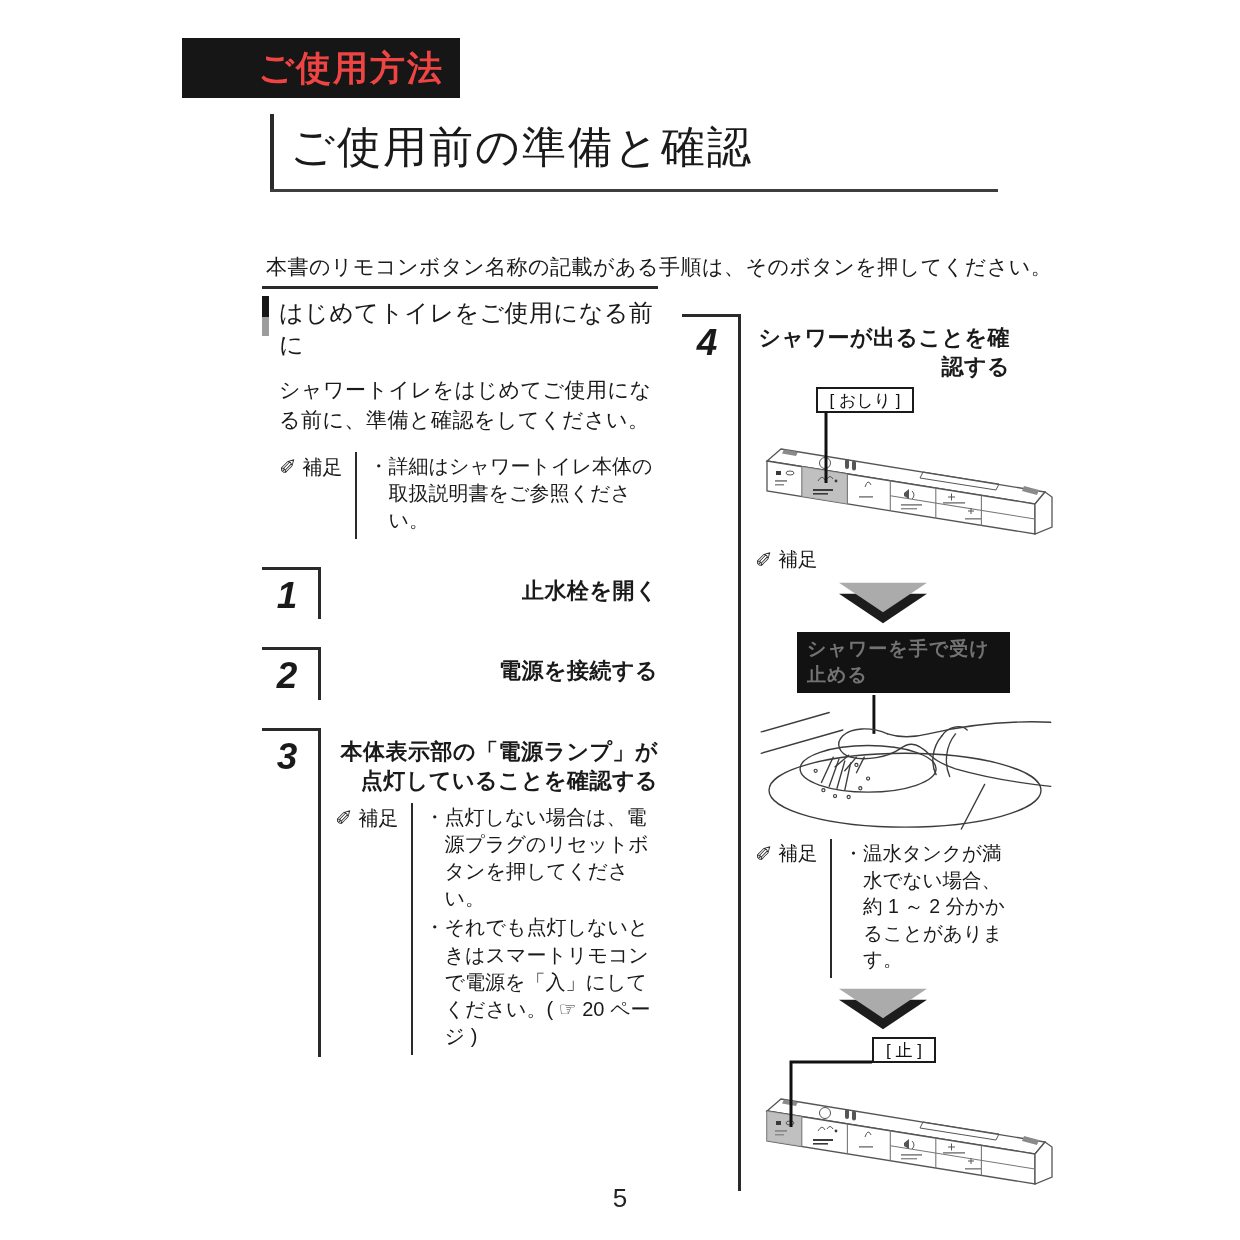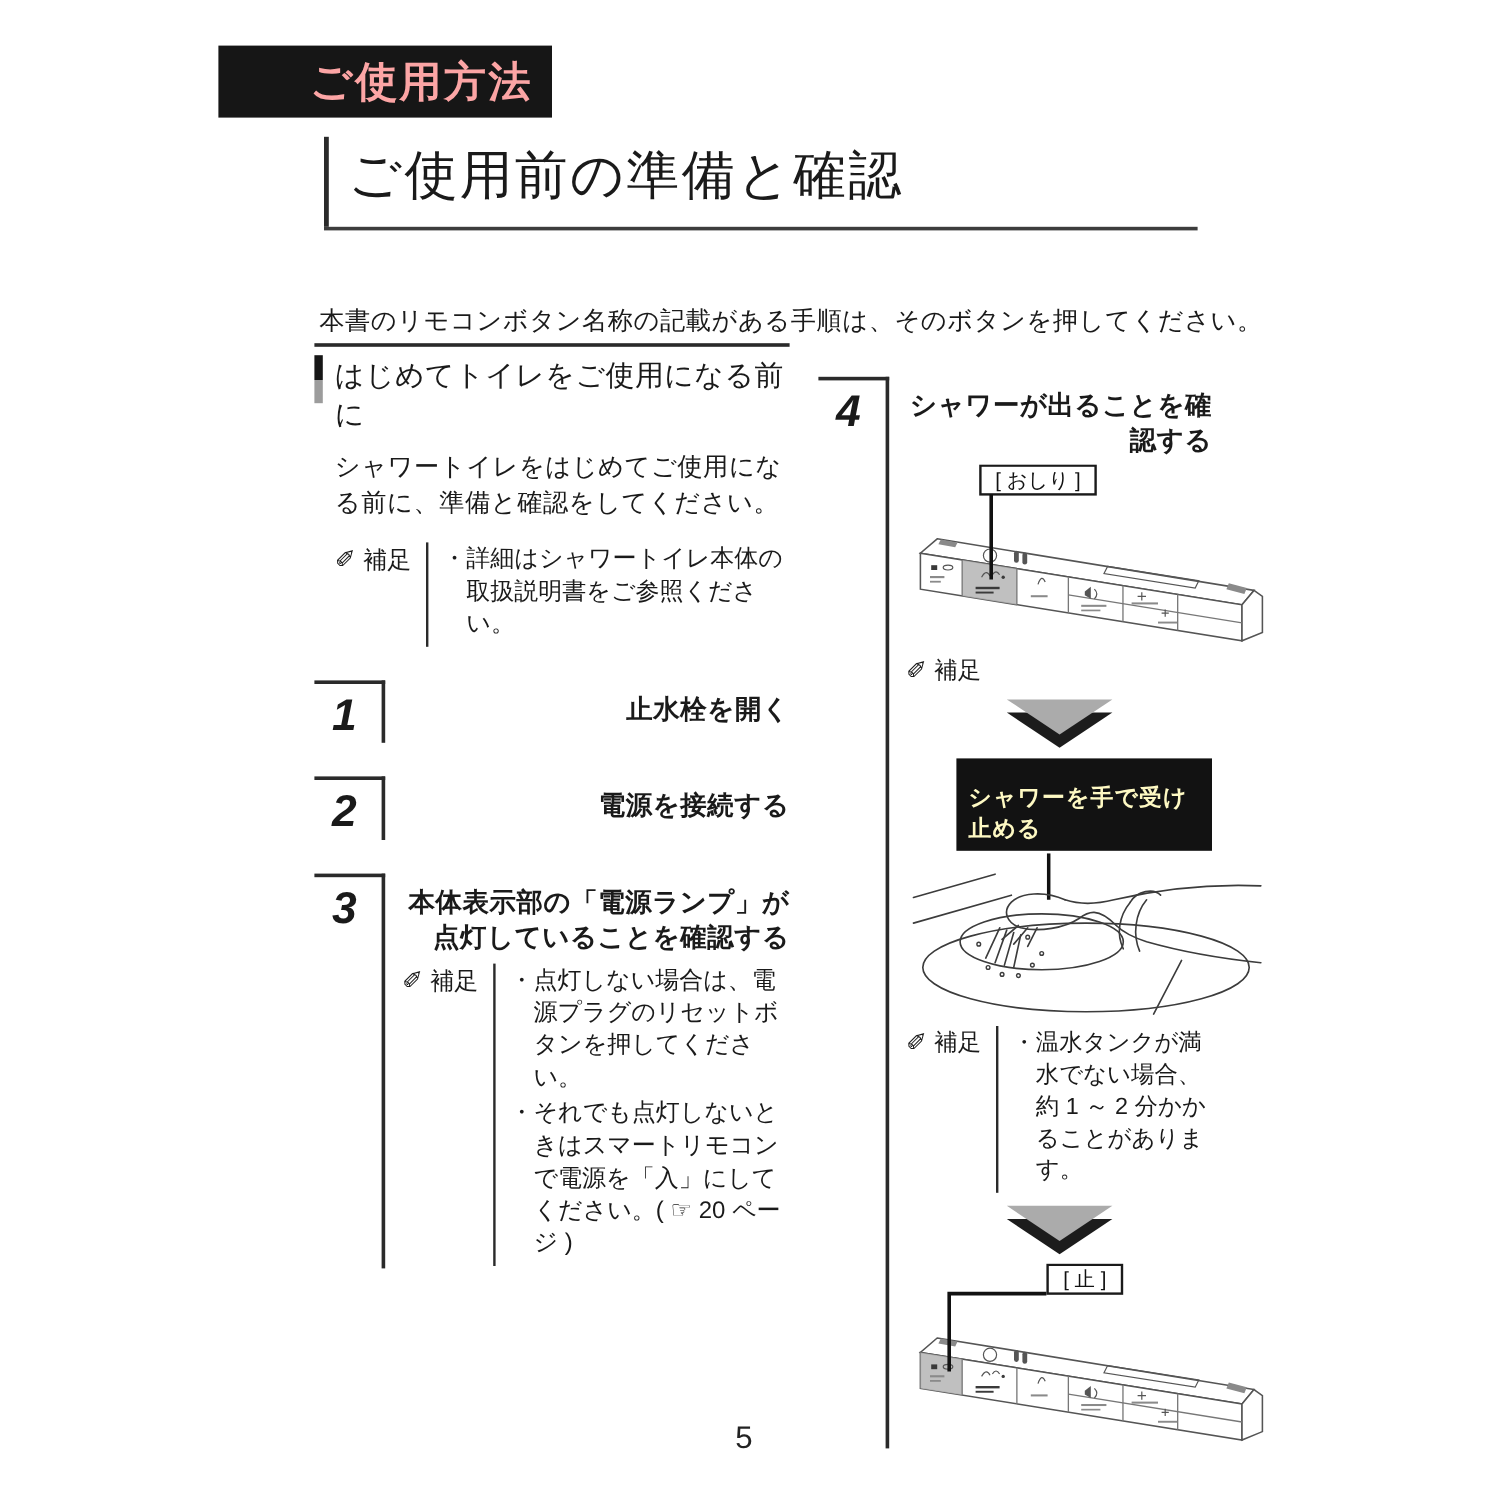--- a/index.html
+++ b/index.html
@@ -1,21 +1,21 @@
 <!DOCTYPE html>
 <html><head>
 <meta charset="utf-8">
 <style>
   html,body{margin:0;padding:0;background:#fff;}
   .page{position:relative;width:1240px;height:1240px;background:#ffffff;overflow:hidden;
         font-family:"Liberation Sans","DejaVu Sans",sans-serif;color:#1a1a1a;}
 
   
   .kicker{position:absolute;left:182px;top:38px;width:278px;height:60px;background:#161616;
-          color:#fca5a5;font-size:35px;font-weight:bold;display:flex;align-items:center;
+          color:#ef4444;font-size:35px;font-weight:bold;display:flex;align-items:center;
           justify-content:flex-end;padding-right:16px;box-sizing:border-box;letter-spacing:2px;}
 
   
   .title-wrap{position:absolute;left:270px;top:114px;width:728px;border-bottom:3px solid #3d3d3d;}
   .title{margin:0;border-left:4px solid #2a2a2a;padding:8px 0 16px 16px;
          font-size:44px;font-weight:500;letter-spacing:2px;line-height:1.15;}
 
   .intro{position:absolute;left:262px;top:249px;margin:4px;font-size:21px;letter-spacing:.5px;}
 
   
@@ -48,22 +48,22 @@
   .step-body{flex:1;min-width:0;padding:9px 0 2px 14px;}
   .step-title{font-weight:bold;font-size:22px;line-height:1.32;letter-spacing:.5px;text-align:right;}
   .step.compact .step-body{padding-bottom:14px;}
   .step .note{margin-top:8px;}
 
   
   .figure{margin:6px 0 2px;}
   .remote-svg{display:block;width:300px;height:150px;}
   .illus-svg{display:block;width:300px;height:136px;margin-top:2px;}
   .arrow-svg{display:block;width:96px;height:44px;margin:9px auto 5px;}
-  .banner{display:inline-block;margin:2px 0 0 42px;max-width:100%;background:#121212;color:#fef9c3;
-          font-size:19px;font-weight:bold;padding:20px 10px 5px;letter-spacing:1px;box-sizing:border-box;}
+  .banner{display:inline-block;margin:2px 0 0 42px;max-width:100%;background:#121212;color:#737373;
+          font-size:19px;font-weight:bold;padding:4px 10px 5px;letter-spacing:1px;box-sizing:border-box;}
 
   
   .lineart{fill:#ffffff;stroke:#555;stroke-width:1.3;}
   .sep{stroke:#777;stroke-width:1.1;}
   .hl{fill:#b5b5b5;opacity:.85;stroke:none;}
   .hatch{fill:#8a8a8a;stroke:none;}
   .glyph{fill:none;stroke:#555;stroke-width:1;}
   .gfill{fill:#555;stroke:none;}
   .gdash{fill:#8a8a8a;stroke:none;}
   .gdash-dk{fill:#3a3a3a;stroke:none;}

